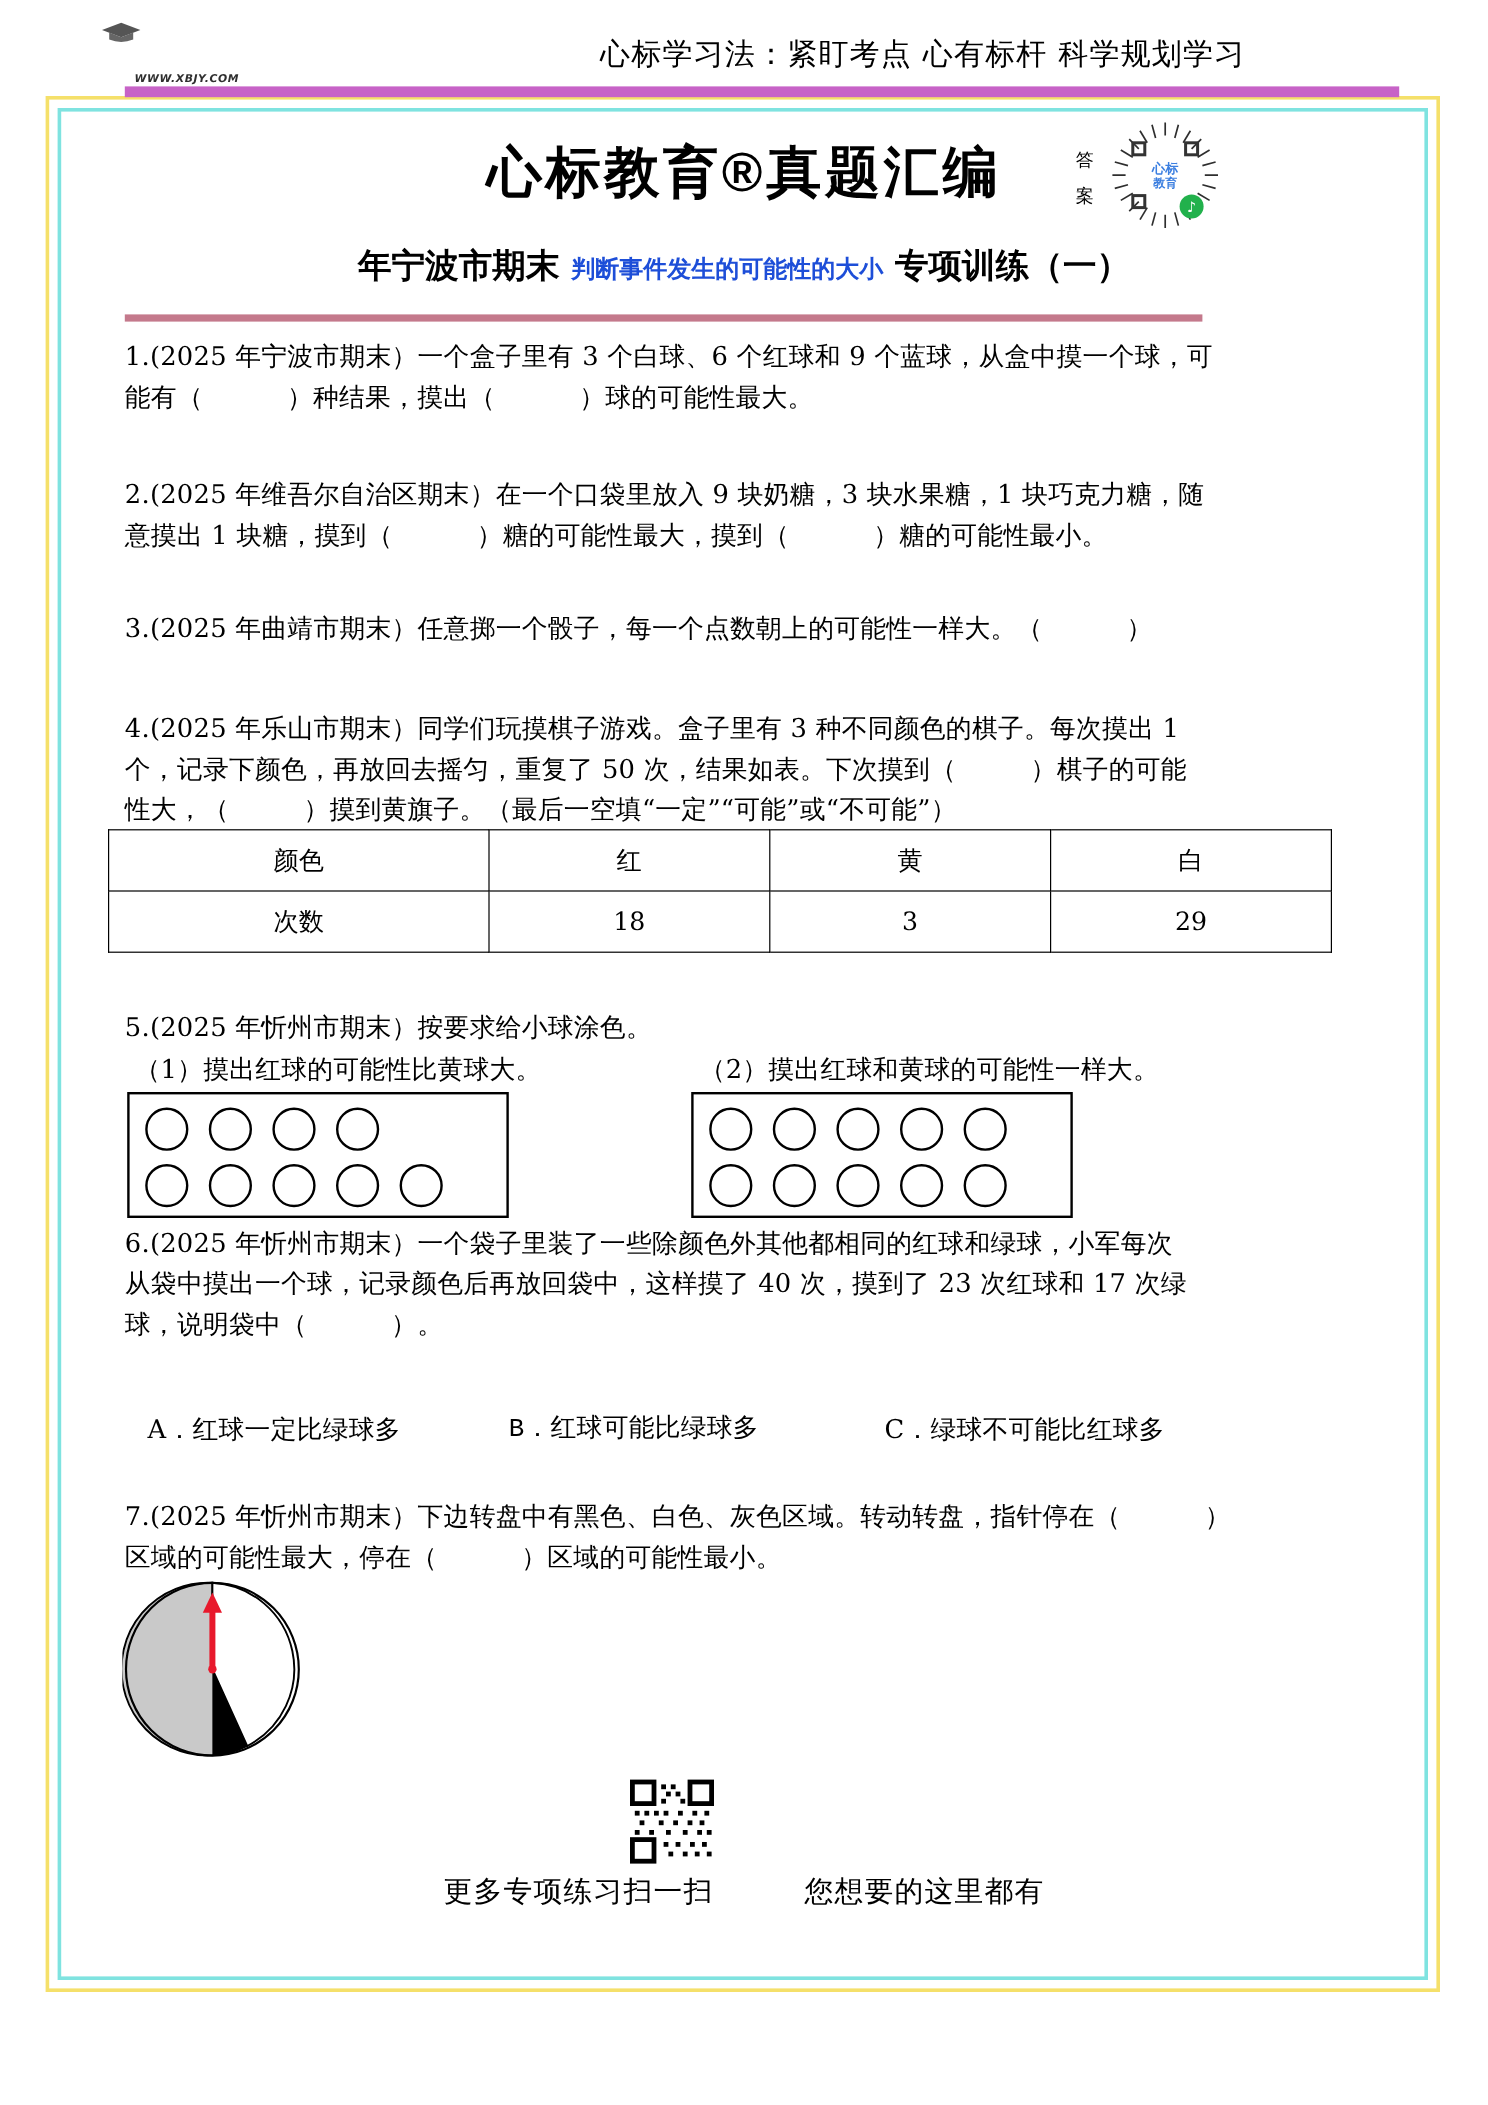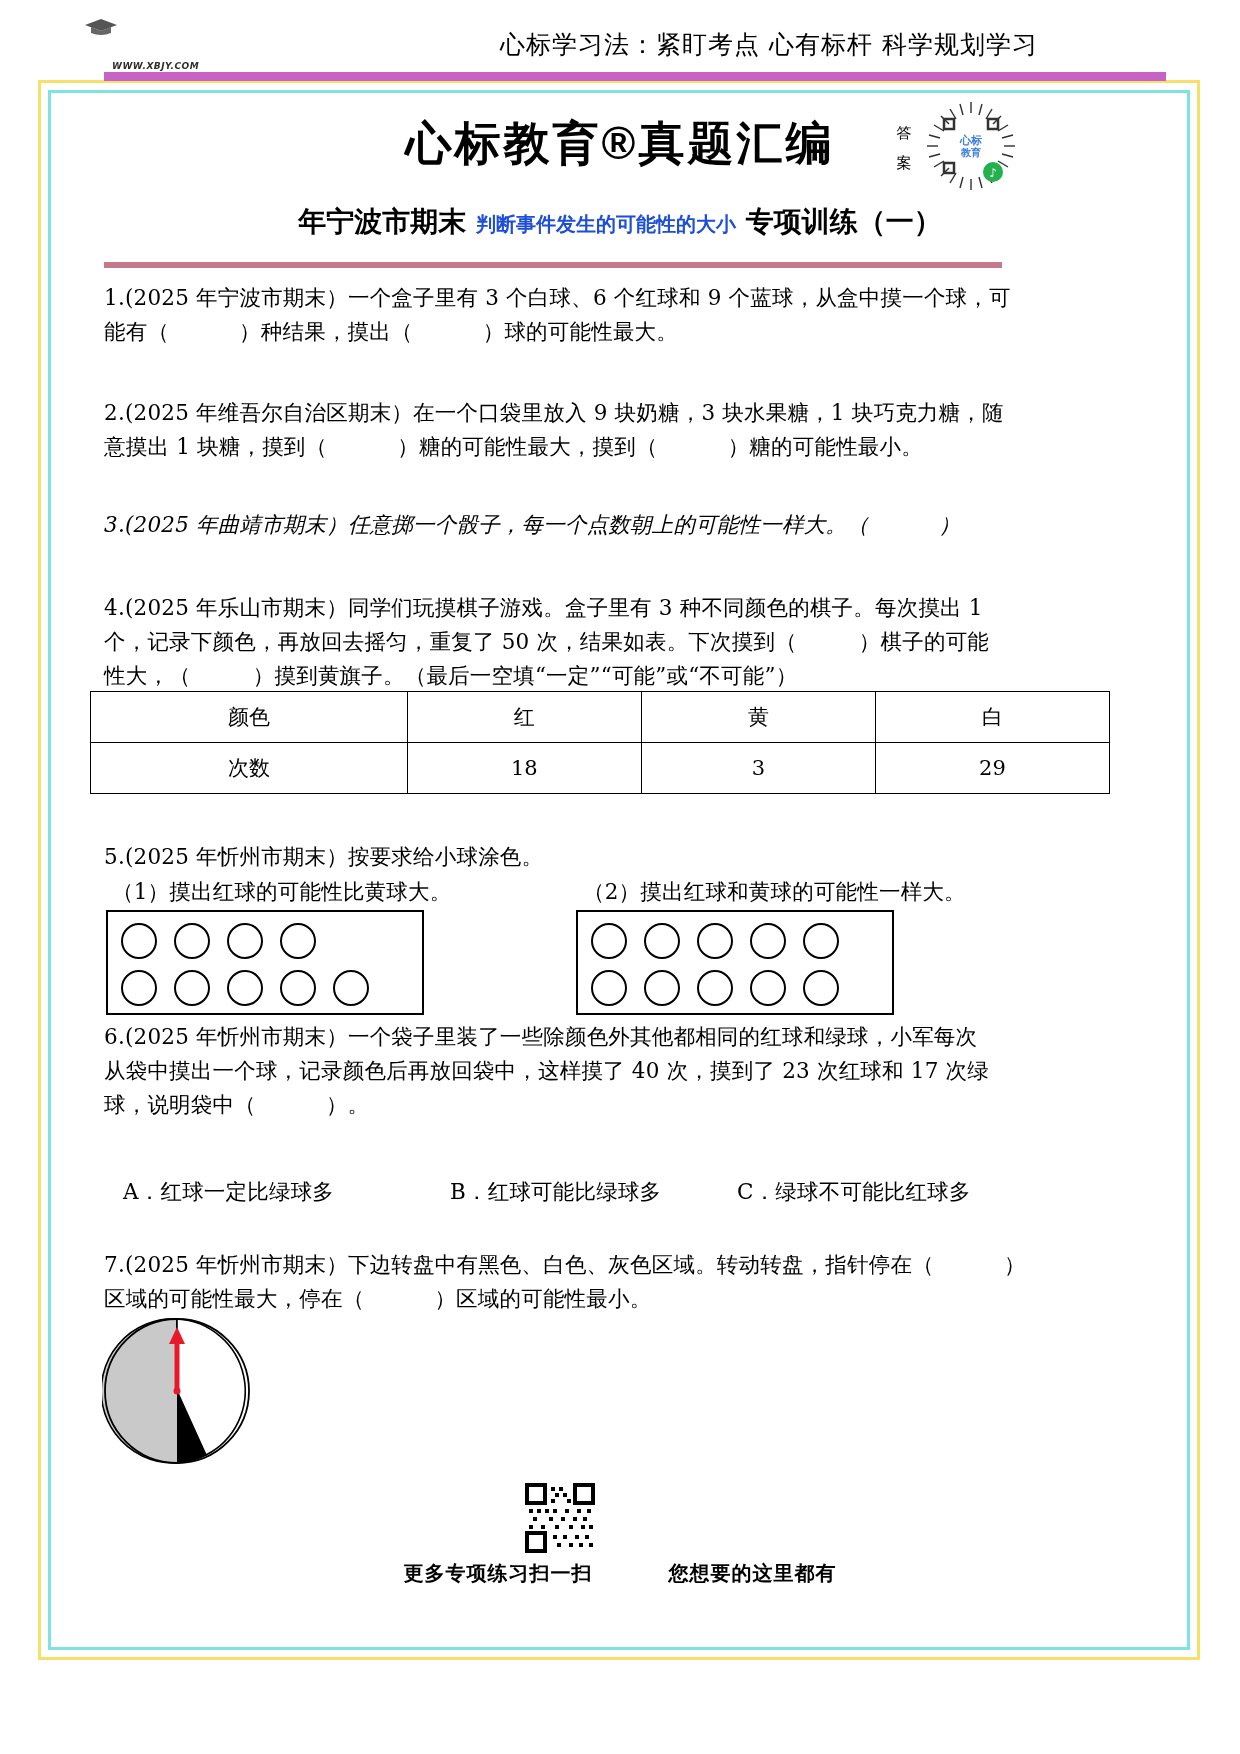--- a/index.html
+++ b/index.html
@@ -190,22 +190,22 @@
   .footer-qr {
     position: absolute;
     left: 524px; top: 1482px;
     width: 72px; height: 72px;
   }
   .footer-line {
     position: absolute;
     left: 0; top: 1560px;
     width: 1240px;
     text-align: center;
-    font-size: 20px;
-    font-weight: bold;
+    font-size: 24px;
+    font-weight: normal;
     letter-spacing: 1px;
   }
   .footer-line .gap { display: inline-block; width: 76px; }
 </style>
 </head>
 <body>
 
 <div class="top-band">
   <div class="logo-wrap">
     <svg class="cap-icon" viewBox="0 0 34 18">
@@ -277,21 +277,21 @@
 <div class="q" style="left:104px; top:281px; width:1010px;">
   <span>1.</span><span>(2025 年宁波市期末）</span><span>一个盒子里有 3 个白球、6 个红球和 9 个蓝球，从盒中摸一个球，可</span><br>
   <span>能有（</span><span class="blank"></span><span>）种结果，摸出（</span><span class="blank"></span><span>）球的可能性最大。</span>
 </div>
 
 <div class="q" style="left:104px; top:396px; width:1010px;">
   <span>2.</span><span>(2025 年维吾尔自治区期末）</span><span>在一个口袋里放入 9 块奶糖，3 块水果糖，1 块巧克力糖，随</span><br>
   <span>意摸出 1 块糖，摸到（</span><span class="blank"></span><span>）糖的可能性最大，摸到（</span><span class="blank"></span><span>）糖的可能性最小。</span>
 </div>
 
-<div class="q" style="left:104px; top:508px; width:1010px;font-style:italic;">
+<div class="q" style="left:104px; top:508px; width:1010px;">
   <span>3.</span><span>(2025 年曲靖市期末）</span><span>任意掷一个骰子，每一个点数朝上的可能性一样大。（</span><span class="blank"></span><span>）</span>
 </div>
 
 <div class="q" style="left:104px; top:591px; width:1014px;">
   <span>4.</span><span>(2025 年乐山市期末）</span><span>同学们玩摸棋子游戏。盒子里有 3 种不同颜色的棋子。每次摸出 1</span><br>
   <span>个，记录下颜色，再放回去摇匀，重复了 50 次，结果如表。下次摸到（</span><span class="blank-sm"></span><span>）棋子的可能</span><br>
   <span>性大，（</span><span class="blank-sm"></span><span>）摸到黄旗子。（最后一空填“一定”“可能”或“不可能”）</span>
 </div>
 
 <table class="data-table">
@@ -349,21 +349,21 @@
     <div class="ball"></div>
   </div>
 </div>
 
 <div class="q" style="left:104px; top:1020px; width:1014px;">
   <span>6.</span><span>(2025 年忻州市期末）</span><span>一个袋子里装了一些除颜色外其他都相同的红球和绿球，小军每次</span><br>
   <span>从袋中摸出一个球，记录颜色后再放回袋中，这样摸了 40 次，摸到了 23 次红球和 17 次绿</span><br>
   <span>球，说明袋中（</span><span class="blank"></span><span>）。</span>
 </div>
 <div class="q" style="left:123px; top:1175px;">A．红球一定比绿球多</div>
-<div class="q" style="left:450px; top:1175px;">B．红球可能比绿球多</div>
+<div class="q" style="left:424px; top:1175px;font-family:Liberation Mono, monospace;">B．红球可能比绿球多</div>
 <div class="q" style="left:737px; top:1175px;">C．绿球不可能比红球多</div>
 
 <div class="q" style="left:104px; top:1248px; width:1014px;">
   <span>7.</span><span>(2025 年忻州市期末）</span><span>下边转盘中有黑色、白色、灰色区域。转动转盘，指针停在（</span><span class="blank"></span><span>）</span><br>
   <span>区域的可能性最大，停在（</span><span class="blank"></span><span>）区域的可能性最小。</span>
 </div>
 
 <svg class="spinner" viewBox="0 0 150 150">
 
   <path d="M75 75 L75 3 A72 72 0 1 0 104 139 Z" fill="#c9c9c9" stroke="#000" stroke-width="1.6"></path>

